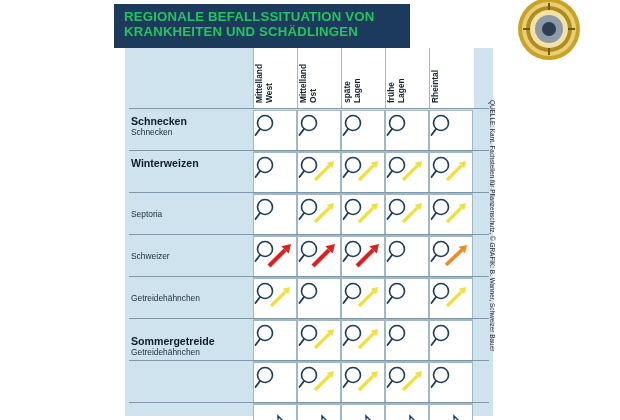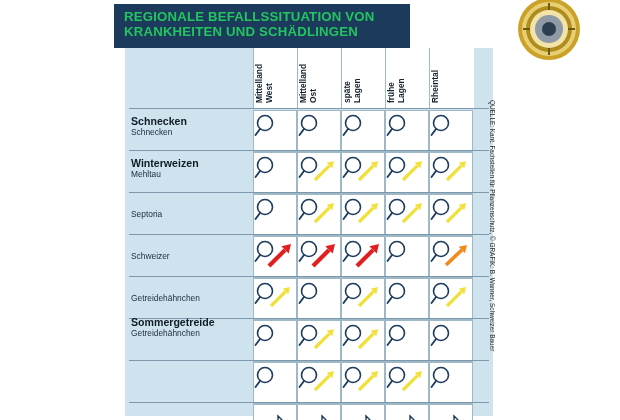--- a/index.html
+++ b/index.html
@@ -213,21 +213,20 @@
               <circle cx="11" cy="12" r="7.5" fill="none" stroke="#1b3a5c" stroke-width="1.6"></circle>
               <line x1="6" y1="18" x2="1.5" y2="24" stroke="#1b3a5c" stroke-width="1.8" stroke-linecap="round"></line>
             </svg></span></div>
         <div class="cell" style="left: 304px; top: 62px;"><span><svg width="42" height="40" viewBox="0 0 42 40">
               <circle cx="11" cy="12" r="7.5" fill="none" stroke="#1b3a5c" stroke-width="1.6"></circle>
               <line x1="6" y1="18" x2="1.5" y2="24" stroke="#1b3a5c" stroke-width="1.8" stroke-linecap="round"></line>
             </svg></span></div>
         <div class="rowline" style="top: 102px;"></div>
         <div class="rowlabel" style="top: 109px;">
           <span class="main">Winterweizen</span>
-          <span class="sub">Mehltau</span>
         </div>
         <div class="cell" style="left: 128px; top: 104px;"><span><svg width="42" height="40" viewBox="0 0 42 40">
               <circle cx="11" cy="12" r="7.5" fill="none" stroke="#1b3a5c" stroke-width="1.6"></circle>
               <line x1="6" y1="18" x2="1.5" y2="24" stroke="#1b3a5c" stroke-width="1.8" stroke-linecap="round"></line>
             </svg></span></div>
         <div class="cell" style="left: 172px; top: 104px;"><span><svg width="42" height="40" viewBox="0 0 42 40">
               <circle cx="11" cy="12" r="7.5" fill="none" stroke="#1b3a5c" stroke-width="1.6"></circle>
               <line x1="6" y1="18" x2="1.5" y2="24" stroke="#1b3a5c" stroke-width="1.8" stroke-linecap="round"></line>
               <line x1="17" y1="27" x2="31.474516600406094" y2="12.525483399593904" stroke="#f2e03a" stroke-width="3.2" stroke-linecap="butt"></line>
               <polygon points="36,8 34.28031630815431,15.331283107342125 28.668716892657873,9.719683691845683" fill="#f2e03a"></polygon>
@@ -338,21 +337,21 @@
               <circle cx="11" cy="12" r="7.5" fill="none" stroke="#1b3a5c" stroke-width="1.6"></circle>
               <line x1="6" y1="18" x2="1.5" y2="24" stroke="#1b3a5c" stroke-width="1.8" stroke-linecap="round"></line>
             </svg></span></div>
         <div class="cell" style="left: 304px; top: 230px;"><span><svg width="42" height="40" viewBox="0 0 42 40">
               <circle cx="11" cy="12" r="7.5" fill="none" stroke="#1b3a5c" stroke-width="1.6"></circle>
               <line x1="6" y1="18" x2="1.5" y2="24" stroke="#1b3a5c" stroke-width="1.8" stroke-linecap="round"></line>
               <line x1="17" y1="27" x2="31.474516600406094" y2="12.525483399593904" stroke="#f2e03a" stroke-width="3.2" stroke-linecap="butt"></line>
               <polygon points="36,8 34.28031630815431,15.331283107342125 28.668716892657873,9.719683691845683" fill="#f2e03a"></polygon>
             </svg></span></div>
         <div class="rowline" style="top: 270px;"></div>
-        <div class="rowlabel" style="top: 268px;">
+        <div class="rowlabel" style="top: 287px;">
           <span class="main">Sommergetreide</span>
           <span class="sub">Getreidehähnchen</span>
         </div>
         <div class="cell" style="left: 128px; top: 272px;"><span><svg width="42" height="40" viewBox="0 0 42 40">
               <circle cx="11" cy="12" r="7.5" fill="none" stroke="#1b3a5c" stroke-width="1.6"></circle>
               <line x1="6" y1="18" x2="1.5" y2="24" stroke="#1b3a5c" stroke-width="1.8" stroke-linecap="round"></line>
             </svg></span></div>
         <div class="cell" style="left: 172px; top: 272px;"><span><svg width="42" height="40" viewBox="0 0 42 40">
               <circle cx="11" cy="12" r="7.5" fill="none" stroke="#1b3a5c" stroke-width="1.6"></circle>
               <line x1="6" y1="18" x2="1.5" y2="24" stroke="#1b3a5c" stroke-width="1.8" stroke-linecap="round"></line>

